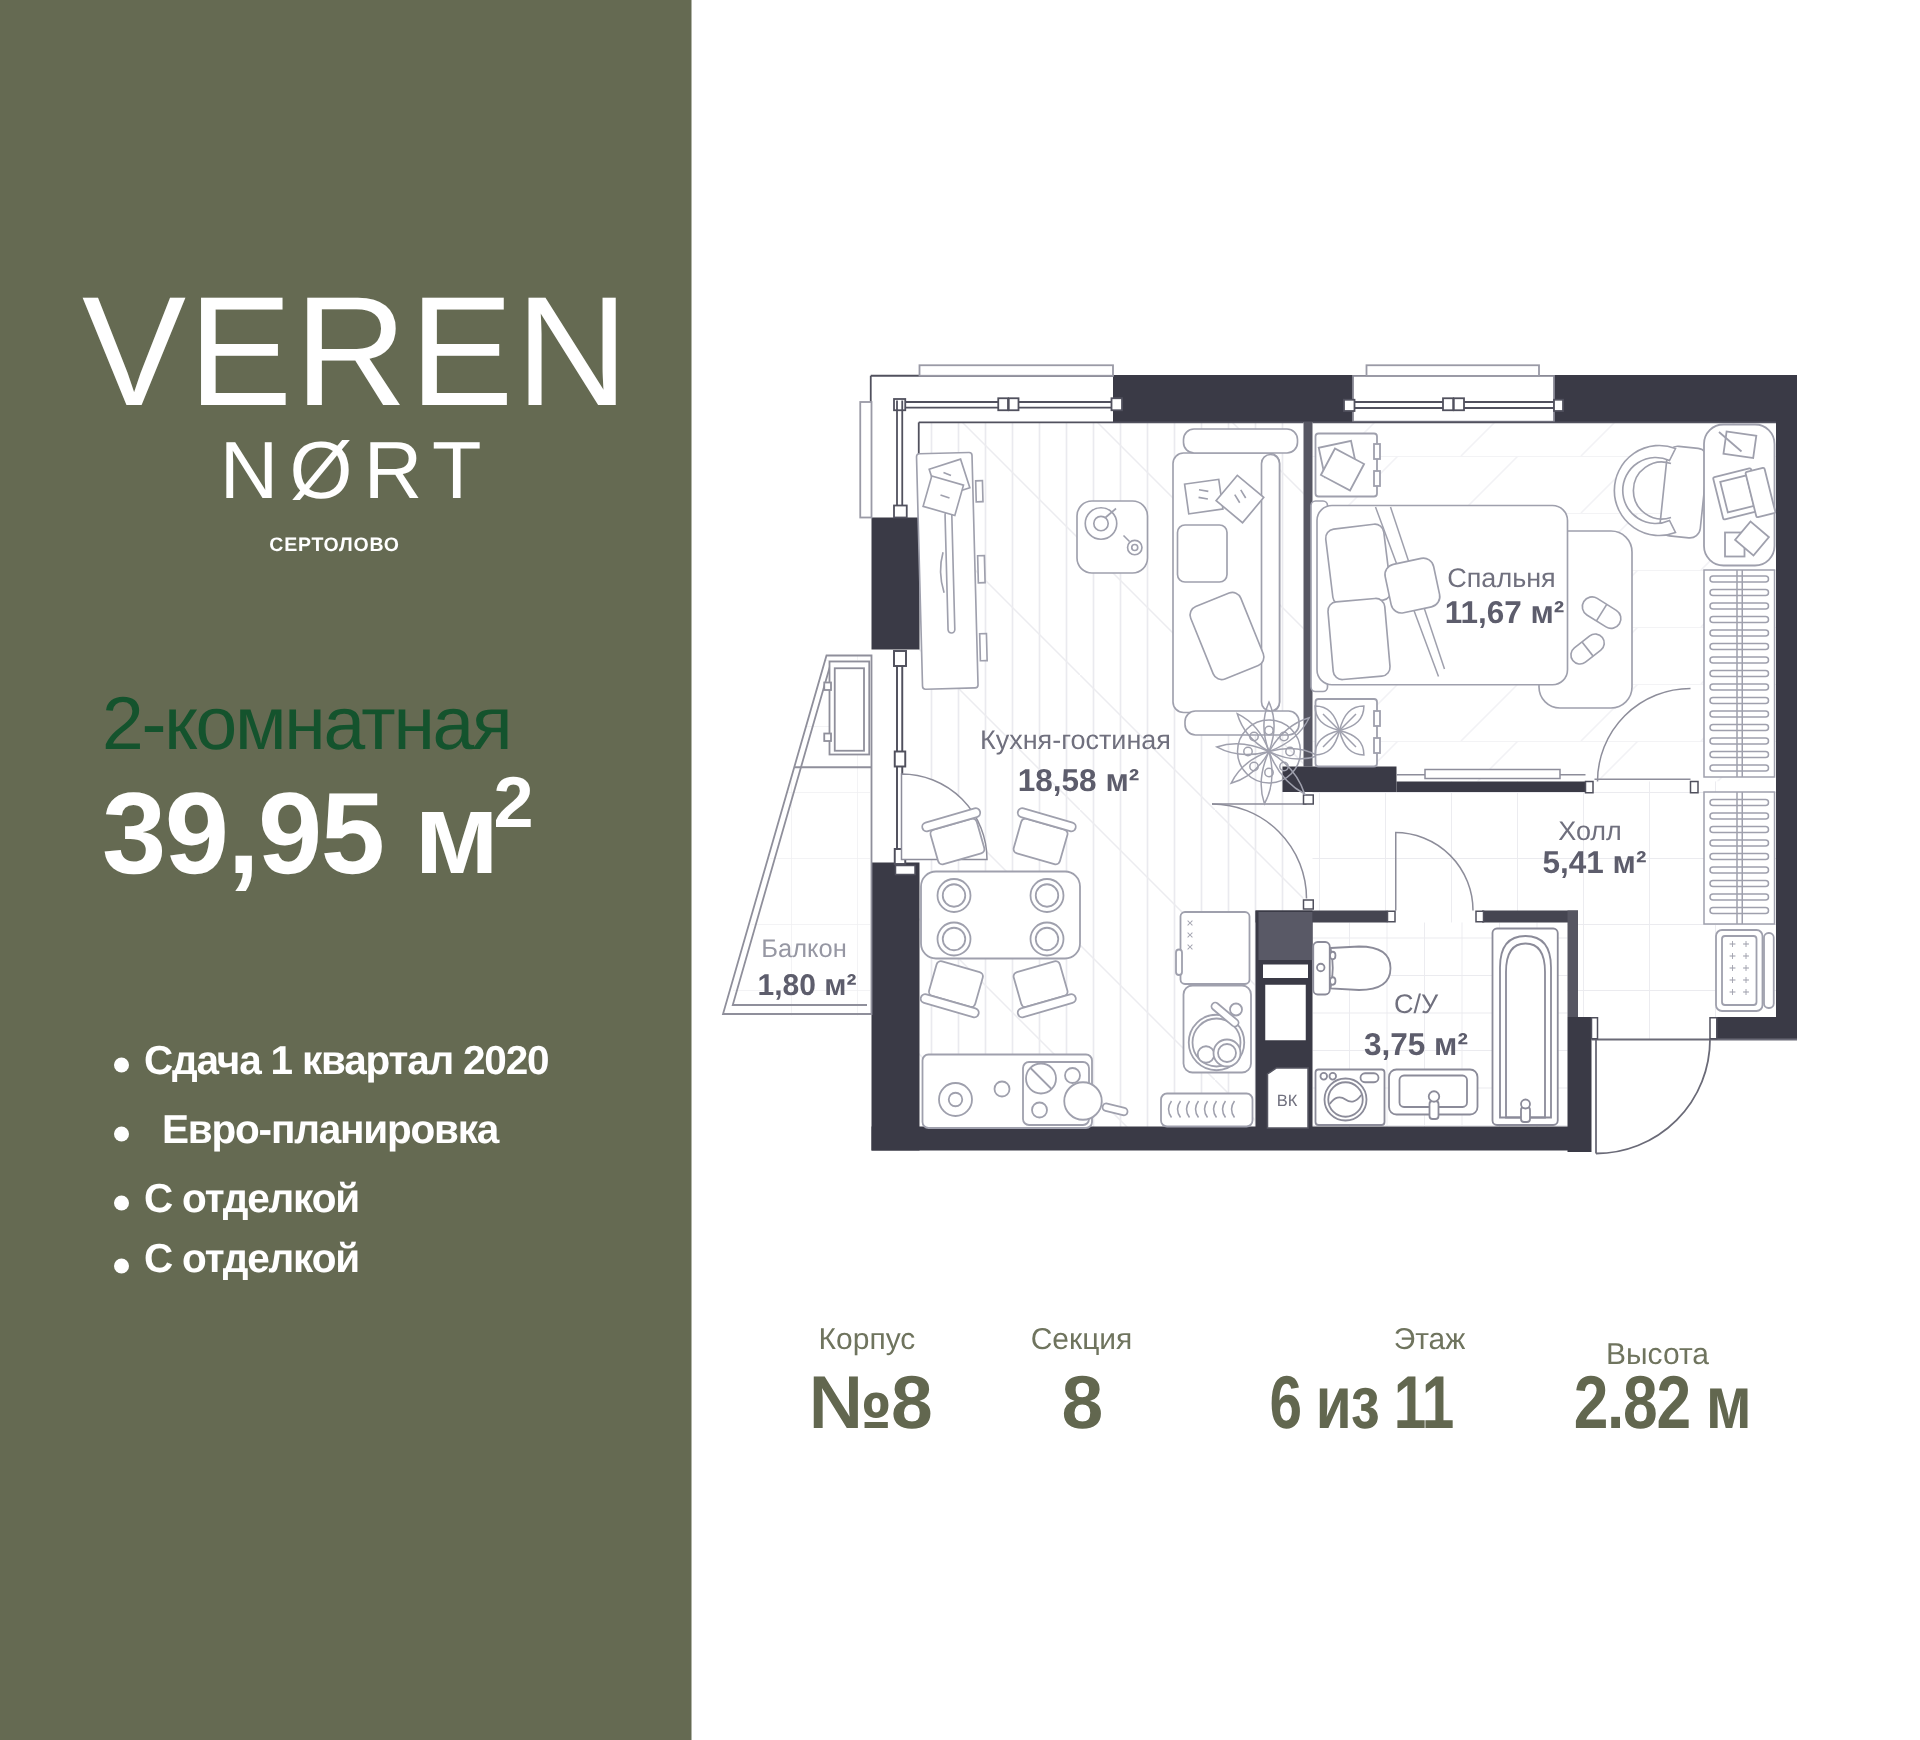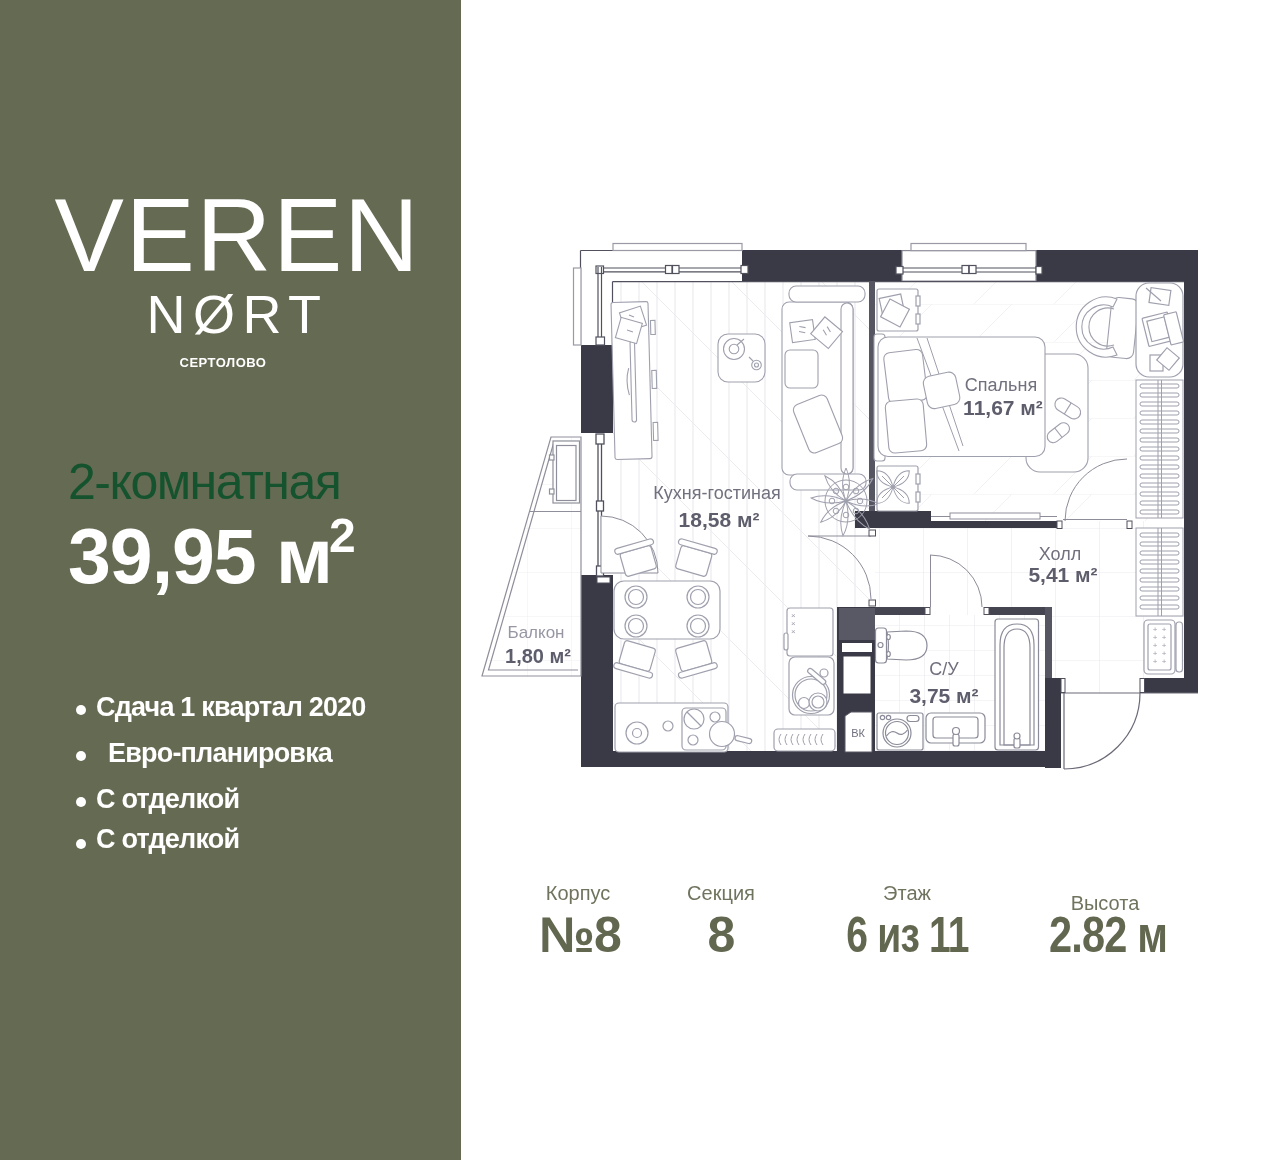--- a/index.html
+++ b/index.html
@@ -40,21 +40,21 @@
 <div class="abs" style="left:96px;top:826px;color:#fff;font-size:27px;font-weight:bold;letter-spacing:-0.8px;line-height:1;">С отделкой</div>
 
 <div class="abs" style="left:478px;top:883px;width:200px;text-align:center;color:#6f745e;font-size:20px;line-height:1;">Корпус</div>
 
 <div class="abs" style="left:480px;top:910px;width:200px;text-align:center;color:#62674f;font-size:50px;font-weight:bold;letter-spacing:-1px;line-height:1;">№8</div>
 
 <div class="abs" style="left:621px;top:883px;width:200px;text-align:center;color:#6f745e;font-size:20px;line-height:1;">Секция</div>
 
 <div class="abs" style="left:621px;top:910px;width:200px;text-align:center;color:#62674f;font-size:50px;font-weight:bold;letter-spacing:-1px;line-height:1;">8</div>
 
-<div class="abs" style="left:807px;top:883px;width:200px;text-align:center;color:#6f745e;font-size:20px;line-height:1;">Этаж</div>
+<div class="abs" style="left:853px;top:883px;width:200px;text-align:center;color:#6f745e;font-size:20px;line-height:1;">Этаж</div>
 
 <div class="abs" style="left:808px;top:910px;width:200px;text-align:center;color:#62674f;font-size:50px;font-weight:bold;letter-spacing:-1px;line-height:1;"><span style="display:inline-block;transform:scaleX(0.78);transform-origin:center;">6 из 11</span></div>
 
 <div class="abs" style="left:1005px;top:883px;width:200px;text-align:center;color:#6f745e;font-size:20px;line-height:1;margin-top:10px;">Высота</div>
 
 <div class="abs" style="left:1008px;top:910px;width:200px;text-align:center;color:#62674f;font-size:50px;font-weight:bold;letter-spacing:-1px;line-height:1;"><span style="display:inline-block;transform:scaleX(0.83);transform-origin:center;">2.82 м</span></div>
 
 <svg class="abs" style="left:0;top:0;" width="1280" height="1160" viewBox="0 0 1280 1160">
 <defs>
   <pattern id="pLiving" width="90" height="90" patternUnits="userSpaceOnUse">

